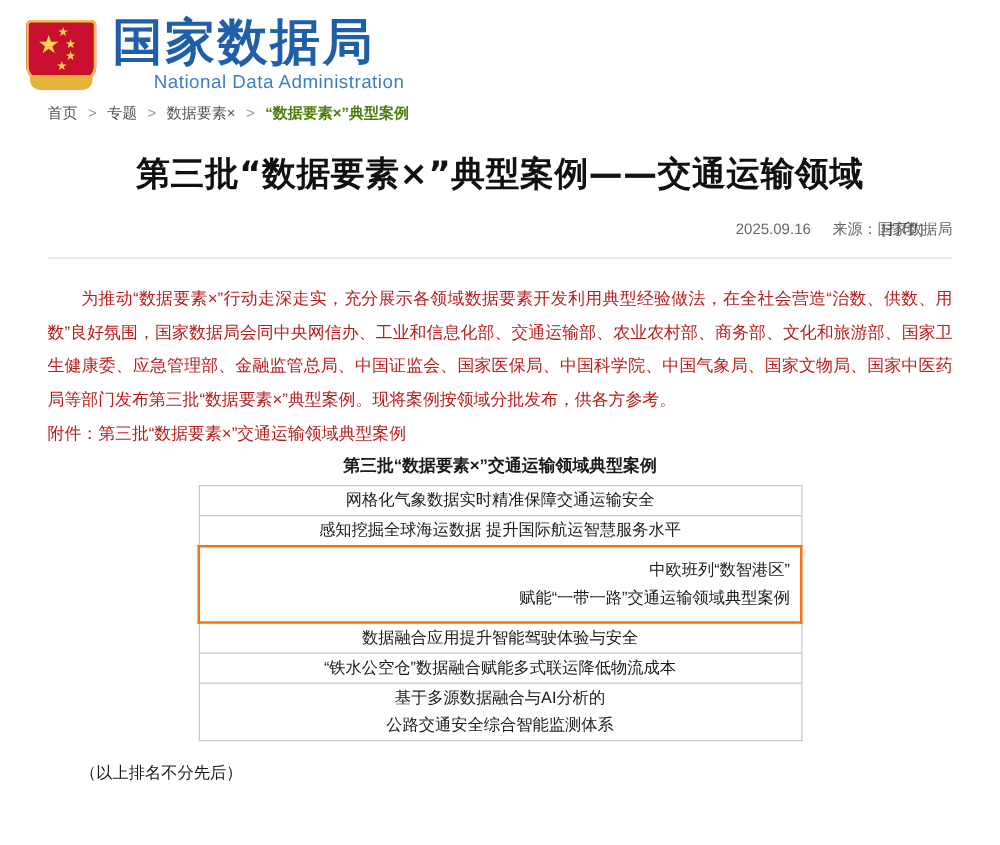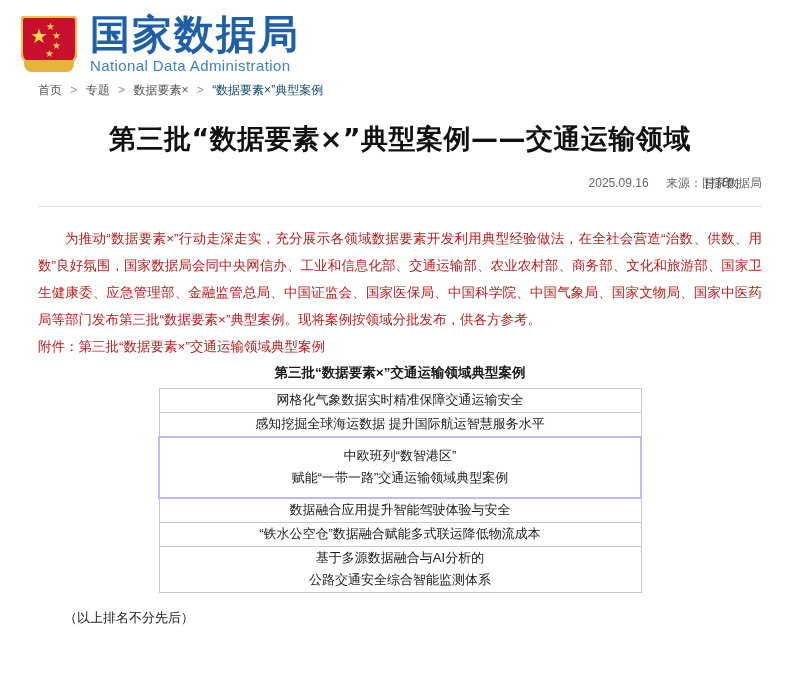--- a/index.html
+++ b/index.html
@@ -63,36 +63,37 @@
     color: #1f5fa8;
     letter-spacing: 2px;
     line-height: 1.05;
     font-family: "DejaVu Sans", "Liberation Sans", sans-serif;
   }
   .brand-en {
     font-size: 15px;
     color: #3b7fc4;
     letter-spacing: 0.4px;
     margin-top: 2px;
+    margin-left: 33px;
   }
 
   
   .breadcrumb {
     font-size: 12px;
     color: #555;
     padding: 4px 0 8px 38px;
   }
   .breadcrumb a {
     color: #555;
     text-decoration: none;
   }
   .breadcrumb .sep { margin: 0 5px; color: #999; }
   .breadcrumb .current {
-    color: #0c4a6e;
-    font-weight: normal;
+    color: #4d7c0f;
+    font-weight: bold;
   }
 
   
   .article {
     padding: 0 38px;
   }
   .article-title {
     text-align: center;
     font-size: 27px;
     font-weight: bold;
@@ -151,22 +152,23 @@
   }
   .case-table td {
     border: 1px solid #c9c9c9;
     text-align: center;
     font-size: 13px;
     line-height: 1.75;
     padding: 0 8px;
     color: #1a1a1a;
   }
   .case-table tr.highlight td {
-    border: 2px solid #c4b5fd;
-    padding: 7px 19px;
+    border: 2px solid #f97316;
+    padding: 7px 8px;
+    text-align: right;
   }
 
   .note-line {
     font-size: 13px;
     margin-top: 16px;
     padding-left: 26px;
     color: #1a1a1a;
   }
 </style>
 </head>

